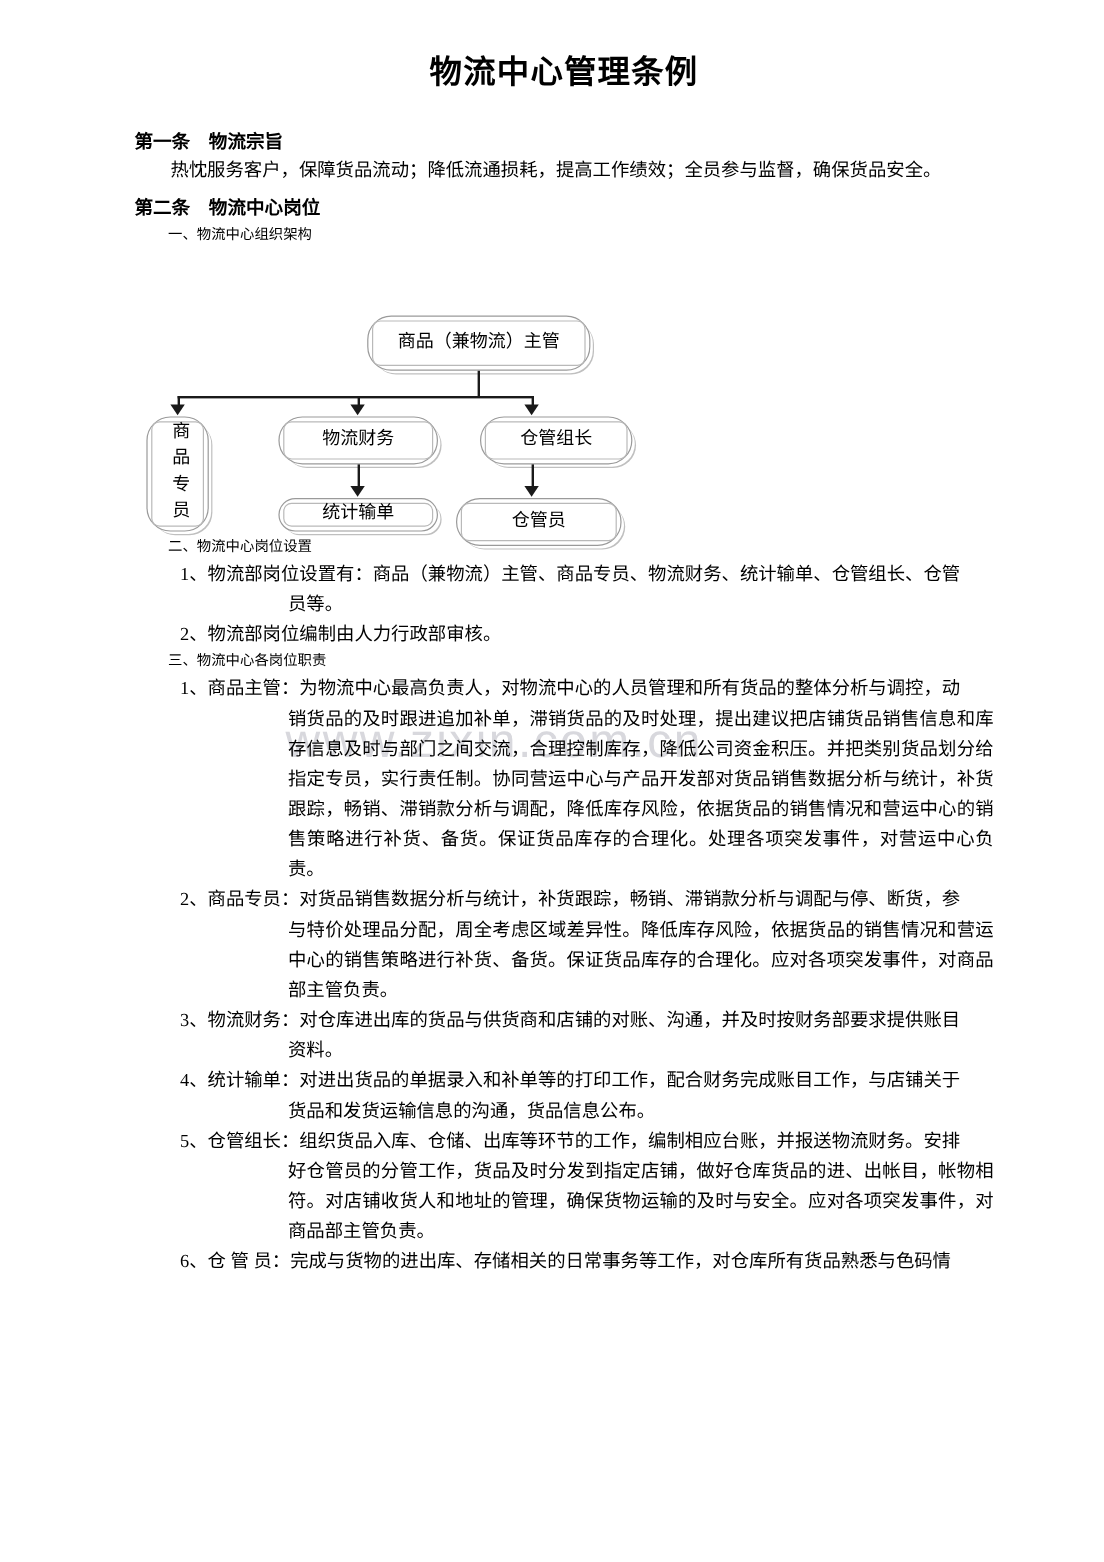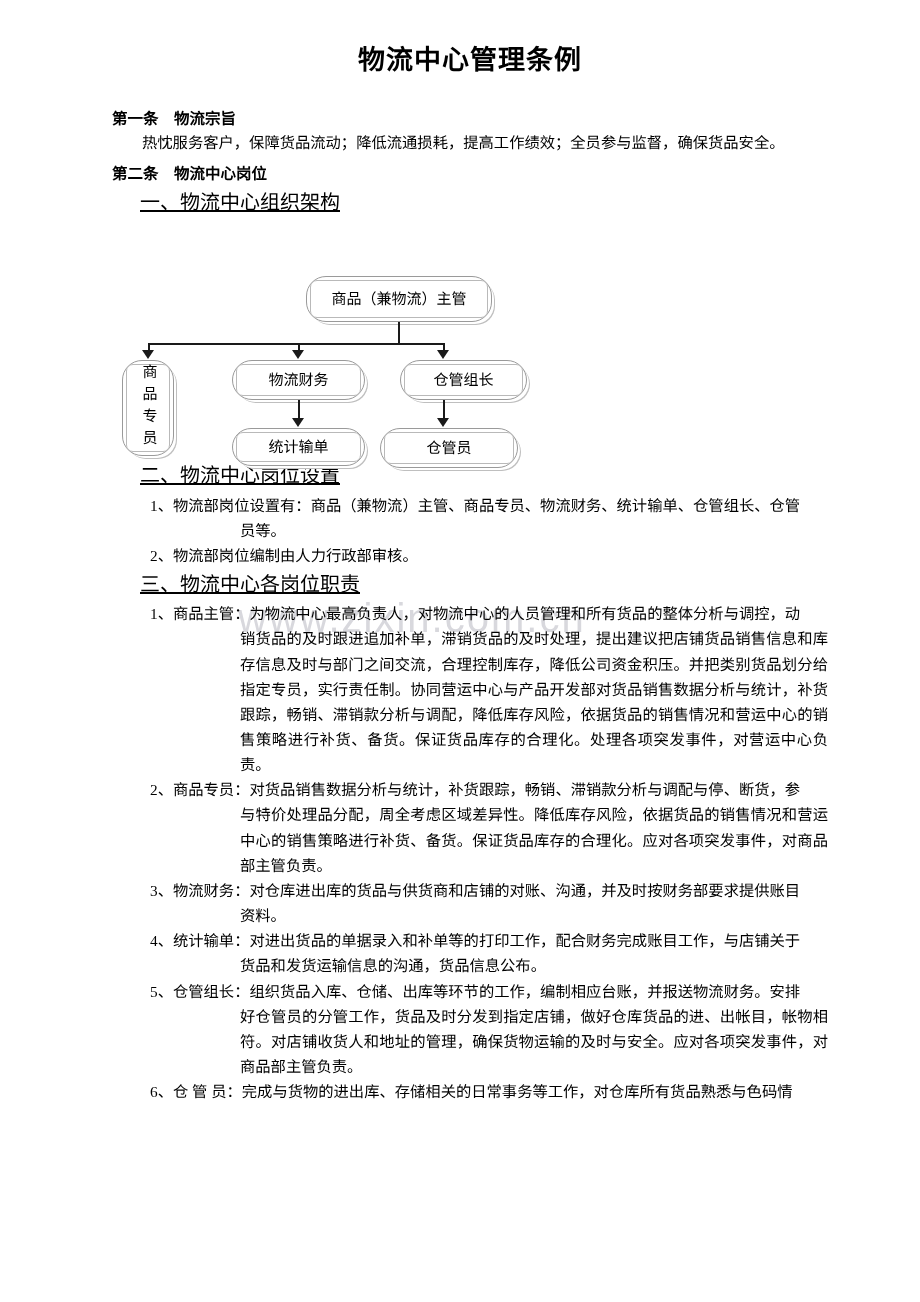--- a/index.html
+++ b/index.html
@@ -67,26 +67,25 @@
   .article-head.tight { padding-top: 6px; }
 
   .body-line {
     font-size: 15.3px;
     line-height: 1.62;
     margin: 0;
     text-indent: 30px;
   }
 
   .level2 {
-    font-size: 20px;
+    font-size: 12px;
     line-height: 1.66;
     margin: 0;
     padding-left: 28px;
     white-space: pre;
-    text-decoration: underline;
   }
 
   
   .num-item {
     font-size: 15.3px;
     line-height: 1.645;
     margin: 0;
     padding-left: 38px;
     text-indent: 0;
     text-align: justify;
@@ -196,21 +195,21 @@
         <div class="inner"></div>
         <span class="lbl">仓管组长</span>
       </div>
 
       <div class="vline" style="left:186px; top:173px; height:22px;"></div>
       <div class="arrow" style="left:180px; top:191px;"></div>
 
       <div class="vline" style="left:331px; top:173px; height:22px;"></div>
       <div class="arrow" style="left:325px; top:191px;"></div>
 
-      <div class="obox" style="left:120px; top:201px; width:133px; height:38px;">
+      <div class="obox" style="left:120px; top:201px; width:133px; height:28px;">
         <div class="inner"></div>
         <span class="lbl">统计输单</span>
       </div>
 
       <div class="obox" style="left:268px; top:201px; width:138px; height:40px;">
         <div class="inner"></div>
         <span class="lbl">仓管员</span>
       </div>
     </div>
 

